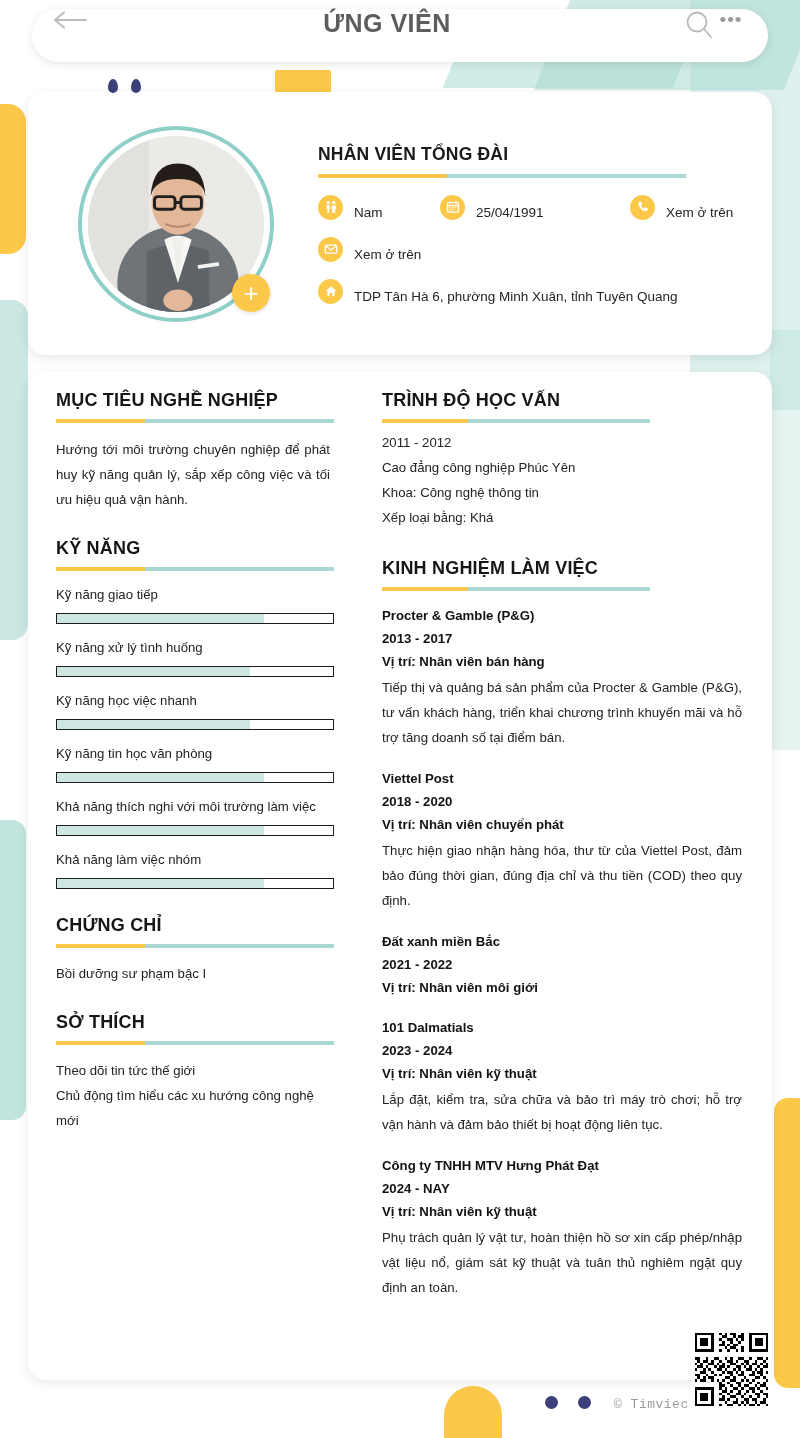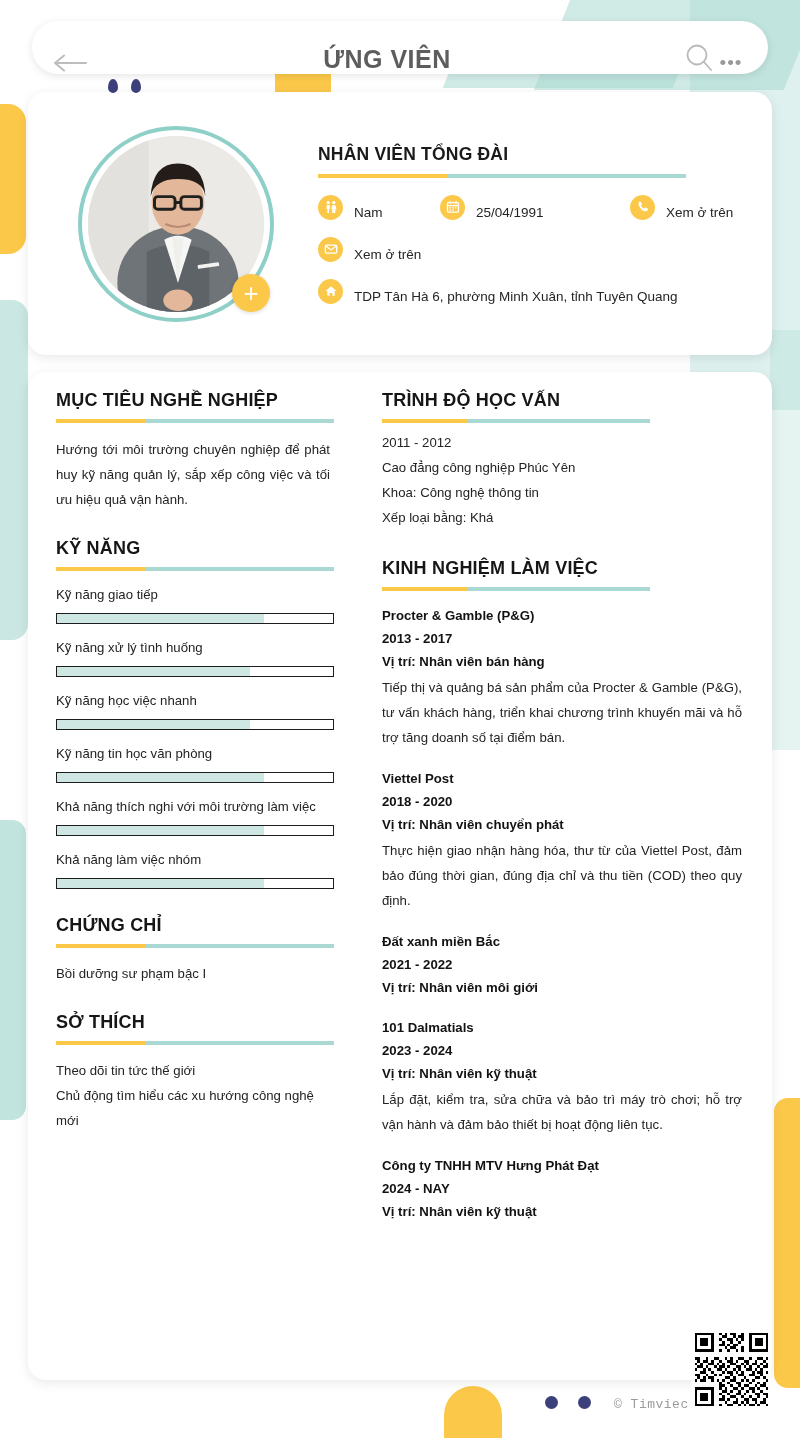--- a/index.html
+++ b/index.html
@@ -51,24 +51,24 @@
     background: #a9d9d2; opacity: .30;
   }
   .bg-yellow-footer {
     bottom: -10px; left: 444px; width: 58px; height: 62px;
     background: #fbc84a; border-radius: 29px 29px 0 0;
   }
 
   
   .topbar {
     position: absolute; z-index: 5;
-    top: 21px; left: 32px; width: 736px; height: 53px;
+    top: 9px; left: 32px; width: 736px; height: 53px;
     background: #fff; border-radius: 27px;
     box-shadow: 0 2px 9px rgba(0,0,0,.10);
-    display: flex; align-items: flex-end; padding: 0 22px;
+    display: flex; align-items: flex-start; padding: 0 22px;
   }
   .back-arrow { width: 38px; height: 22px; display:flex; align-items:center; cursor:pointer;}
   .topbar-title {
     flex: 1; text-align: center;
     font-size: 25px; font-weight: 700; letter-spacing: .5px;
     color: #5d5d5d;
   }
   .search-icon { width: 34px; display:flex; justify-content:center; cursor:pointer;}
   .more-icon { width: 30px; text-align:center; color:#9a9a9a; font-size:19px; letter-spacing:1px; cursor:pointer;}
 
@@ -435,20 +435,21 @@
             <div class="exp">
               <div class="exp-b">101 Dalmatials</div>
               <div class="exp-b">2023 - 2024</div>
               <div class="exp-b">Vị trí: Nhân viên kỹ thuật</div>
               <div class="exp-d">Lắp đặt, kiểm tra, sửa chữa và bảo trì máy trò chơi; hỗ trợ vận hành và đảm bảo thiết bị hoạt động liên tục.</div>
             </div>
             <div class="exp">
               <div class="exp-b">Công ty TNHH MTV Hưng Phát Đạt</div>
               <div class="exp-b">2024 - NAY</div>
               <div class="exp-b">Vị trí: Nhân viên kỹ thuật</div>
+              <div class="exp-d">Phụ trách quản lý vật tư, hoàn thiện hồ sơ xin cấp phép/nhập vật liệu nổ, giám sát kỹ thuật và tuân thủ nghiêm ngặt quy định an toàn.</div>
             </div>
           </div>
       </div>
     </div>
   </div>
 
   <div class="footer-dots">
     <div class="fdot"></div>
     <div class="fdot"></div>
   </div>

